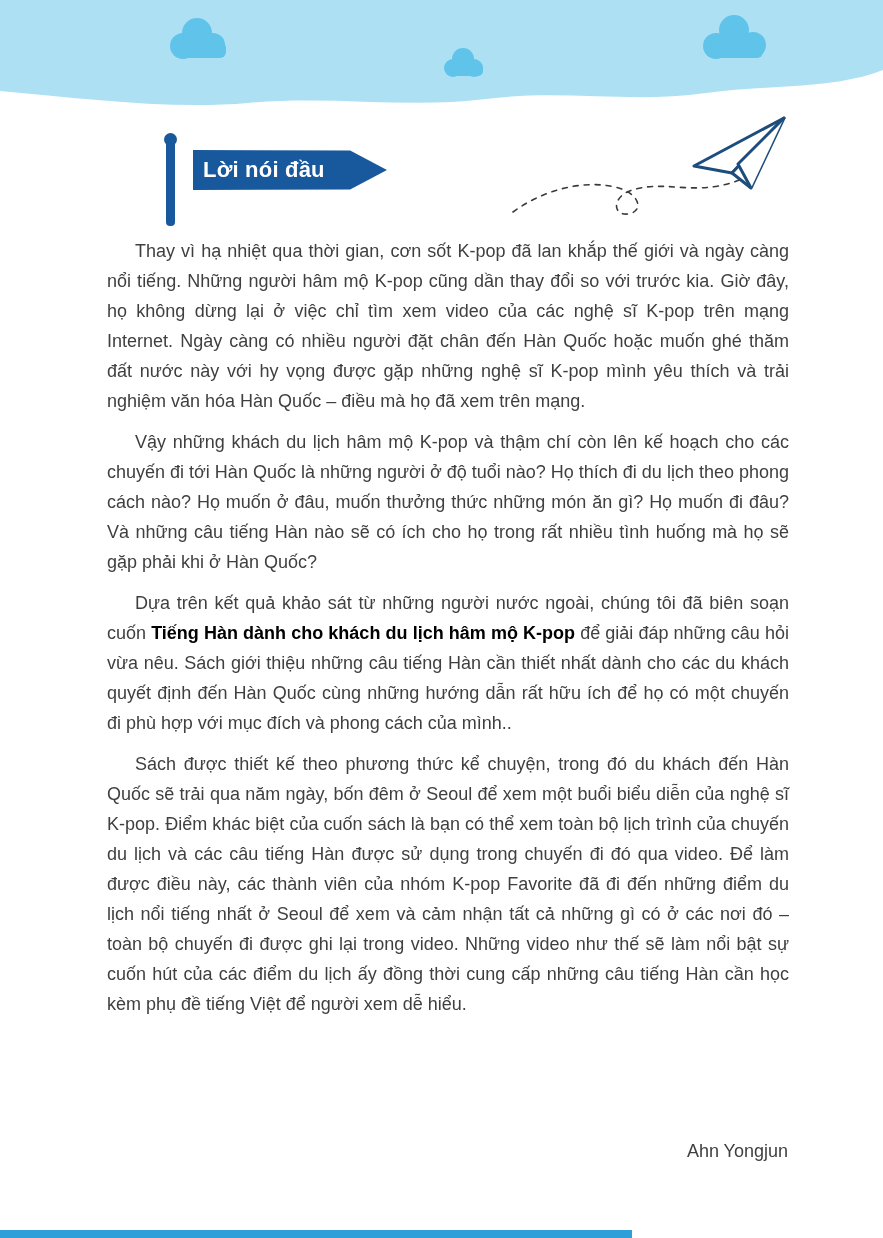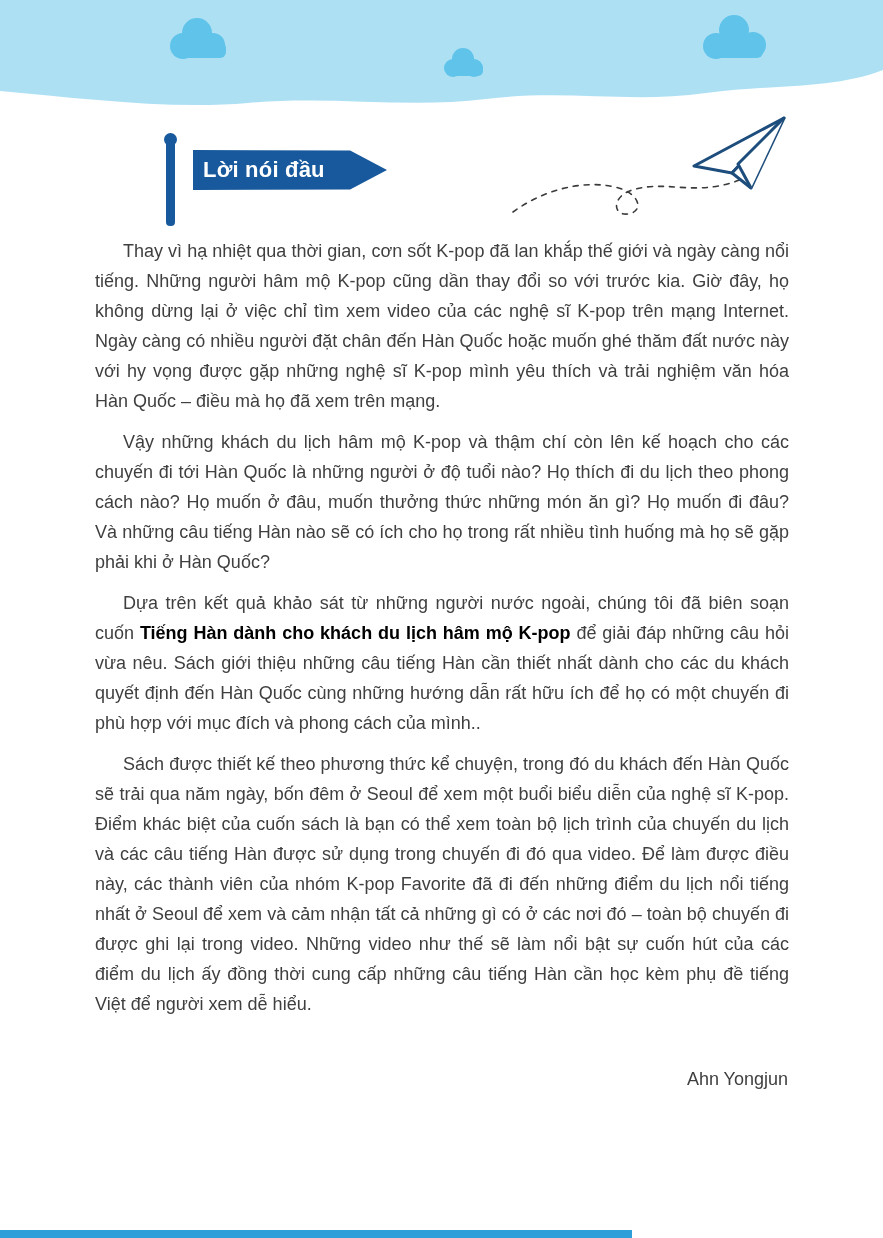--- a/index.html
+++ b/index.html
@@ -37,25 +37,25 @@
     padding-left:10px;box-sizing:border-box;
     color:#ffffff;font-size:22px;font-weight:bold;letter-spacing:.2px;margin-left:16px;
   }
   .trail{position:absolute;left:505px;top:160px;}
   .plane{position:absolute;left:688px;top:112px;}
   .content{
     position:absolute;left:95px;top:236px;width:694px;
     text-align:justify;
     font-size:18px;line-height:30px;
   }
-  .content p.para{margin:0 0 11px 0;text-indent:28px;}
+  .content p.para{margin:0 0 11px 12px;text-indent:28px;}
   .content p.para:last-child{margin-bottom:0;}
   .content .bold{font-weight:bold;color:#000000;}
   .signature{
-    position:absolute;right:95px;top:1064px;
+    position:absolute;right:95px;top:1136px;
     font-size:18px;line-height:30px;color:var(--ink);
   }
   .bottom-accent{
     position:absolute;left:0;bottom:0;width:632px;height:8px;
     background:var(--accent);
   }
 </style>
 </head>
 <body>
 

